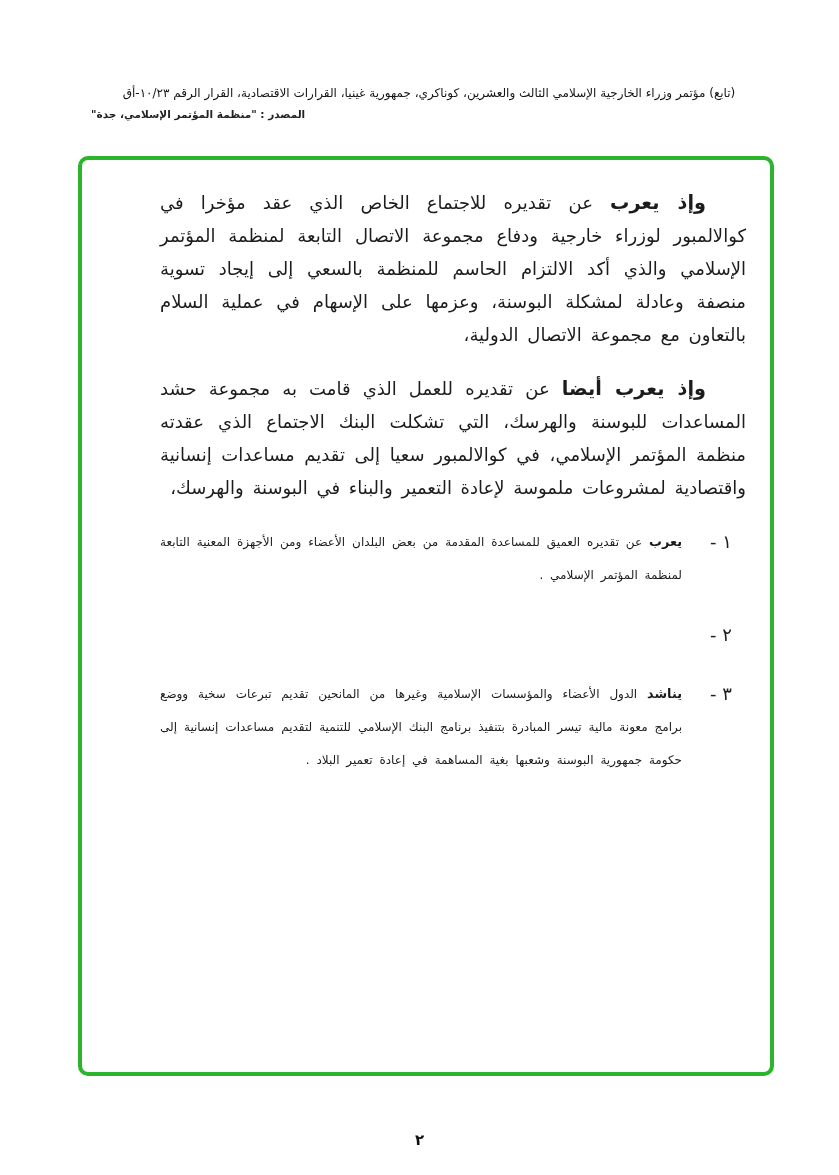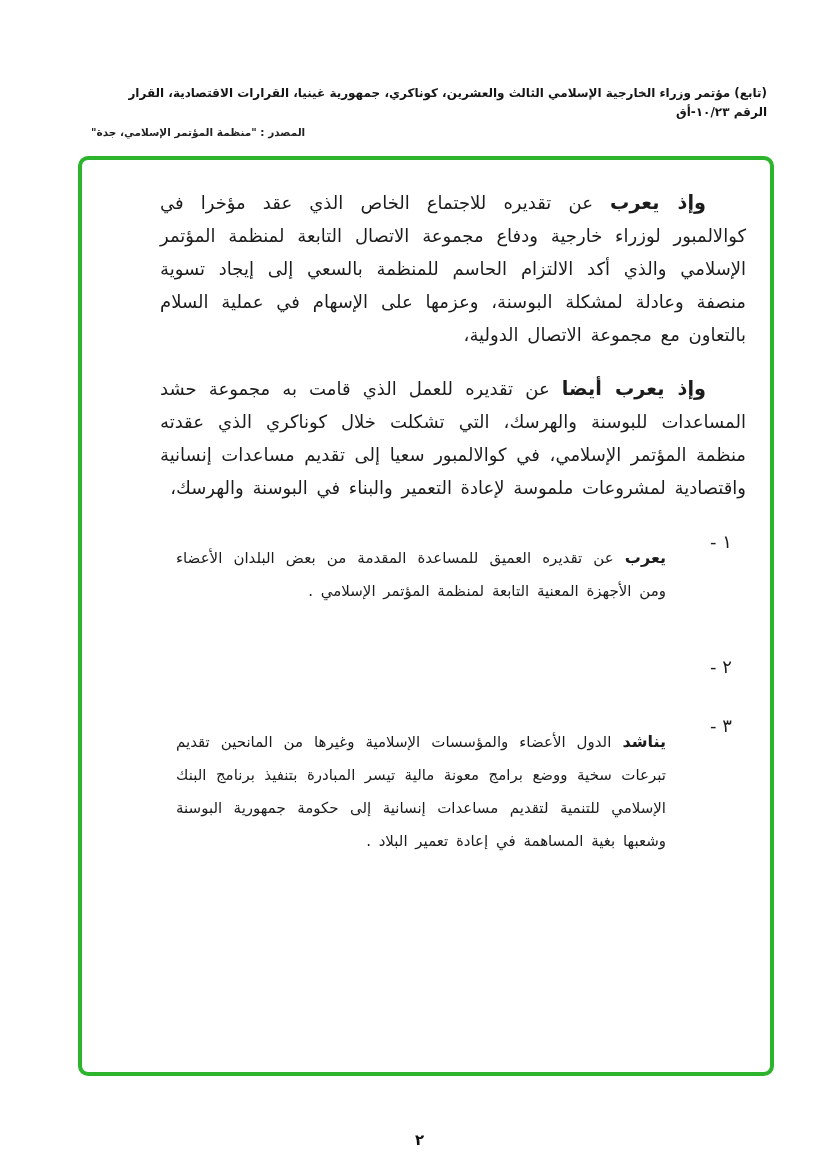--- a/index.html
+++ b/index.html
@@ -20,22 +20,22 @@
   .doc-header {
     position: absolute;
     top: 84px;
     right: 72px;
     width: 676px;
     direction: rtl;
     color: #151515;
   }
   .doc-header-title {
     font-size: 12px;
-    font-weight: bold;
-    text-align: right;
+    font-weight: normal;
+    text-align: center;
     line-height: 1.55;
   }
   .doc-header-source {
     font-size: 10.5px;
     font-weight: bold;
     text-align: left;
     margin-top: 5px;
     color: #222;
   }
   
@@ -73,25 +73,25 @@
   }
   .item-number {
     flex: 0 0 50px;
     margin-right: 14px;
     font-size: 18px;
     line-height: 33px;
     white-space: nowrap;
   }
   .item-text {
     flex: 1;
-    font-size: 15px;
+    font-size: 12px;
     line-height: 33px;
     text-align: justify;
     word-spacing: 3px;
-    margin: 16px;
+    margin: 0;
   }
   
   .page-footer {
     position: absolute;
     left: 0;
     right: 0;
     bottom: 26px;
     text-align: center;
   }
   .page-number {
@@ -113,21 +113,21 @@
   <section class="green-frame" style="border-color: rgb(45, 180, 45);">
     <div class="content" dir="rtl">
 
       <p class="para">
         <span class="lead">وإذ يعرب</span>
         <span>عن تقديره للاجتماع الخاص الذي عقد مؤخرا في كوالالمبور لوزراء خارجية ودفاع مجموعة الاتصال التابعة لمنظمة المؤتمر الإسلامي والذي أكد الالتزام الحاسم للمنظمة بالسعي إلى إيجاد تسوية منصفة وعادلة لمشكلة البوسنة، وعزمها على الإسهام في عملية السلام بالتعاون مع مجموعة الاتصال الدولية،</span>
       </p>
 
       <p class="para">
         <span class="lead">وإذ يعرب أيضا</span>
-        <span>عن تقديره للعمل الذي قامت به مجموعة حشد المساعدات للبوسنة والهرسك، التي تشكلت خلال كوناكري الذي عقدته منظمة المؤتمر الإسلامي، في كوالالمبور سعيا إلى تقديم مساعدات إنسانية واقتصادية لمشروعات ملموسة لإعادة التعمير والبناء في البوسنة والهرسك،</span>
+        <span>عن تقديره للعمل الذي قامت به مجموعة حشد المساعدات للبوسنة والهرسك، التي تشكلت البنك الاجتماع الذي عقدته منظمة المؤتمر الإسلامي، في كوالالمبور سعيا إلى تقديم مساعدات إنسانية واقتصادية لمشروعات ملموسة لإعادة التعمير والبناء في البوسنة والهرسك،</span>
       </p>
 
 
 
       <div class="item">
         <div class="item-number">١ -</div>
         <p class="item-text">
           <span class="lead">يعرب</span>
           <span>عن تقديره العميق للمساعدة المقدمة من بعض البلدان الأعضاء ومن الأجهزة المعنية التابعة لمنظمة المؤتمر الإسلامي .</span>
         </p>

